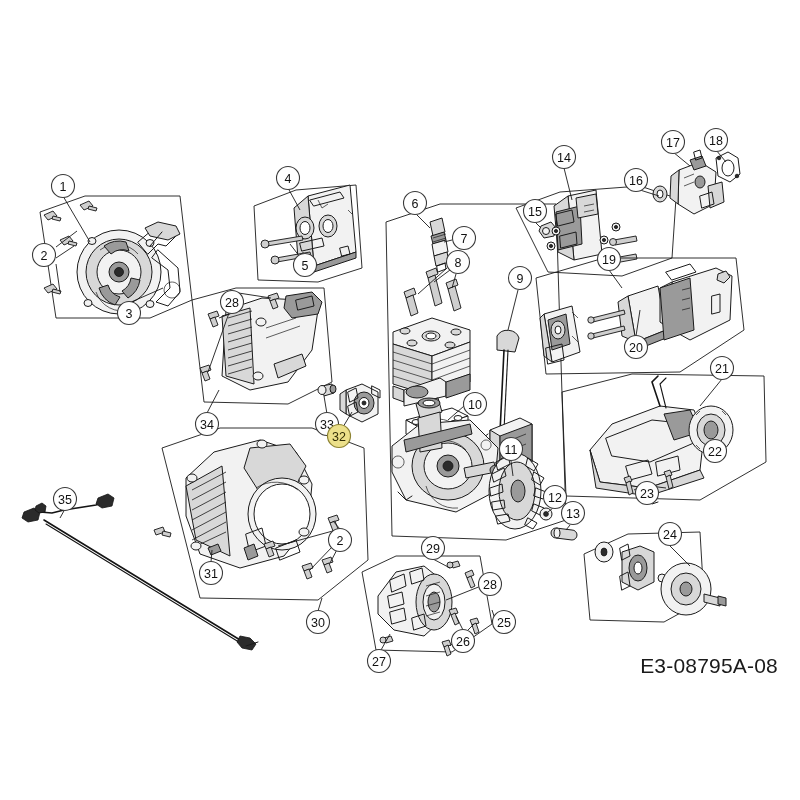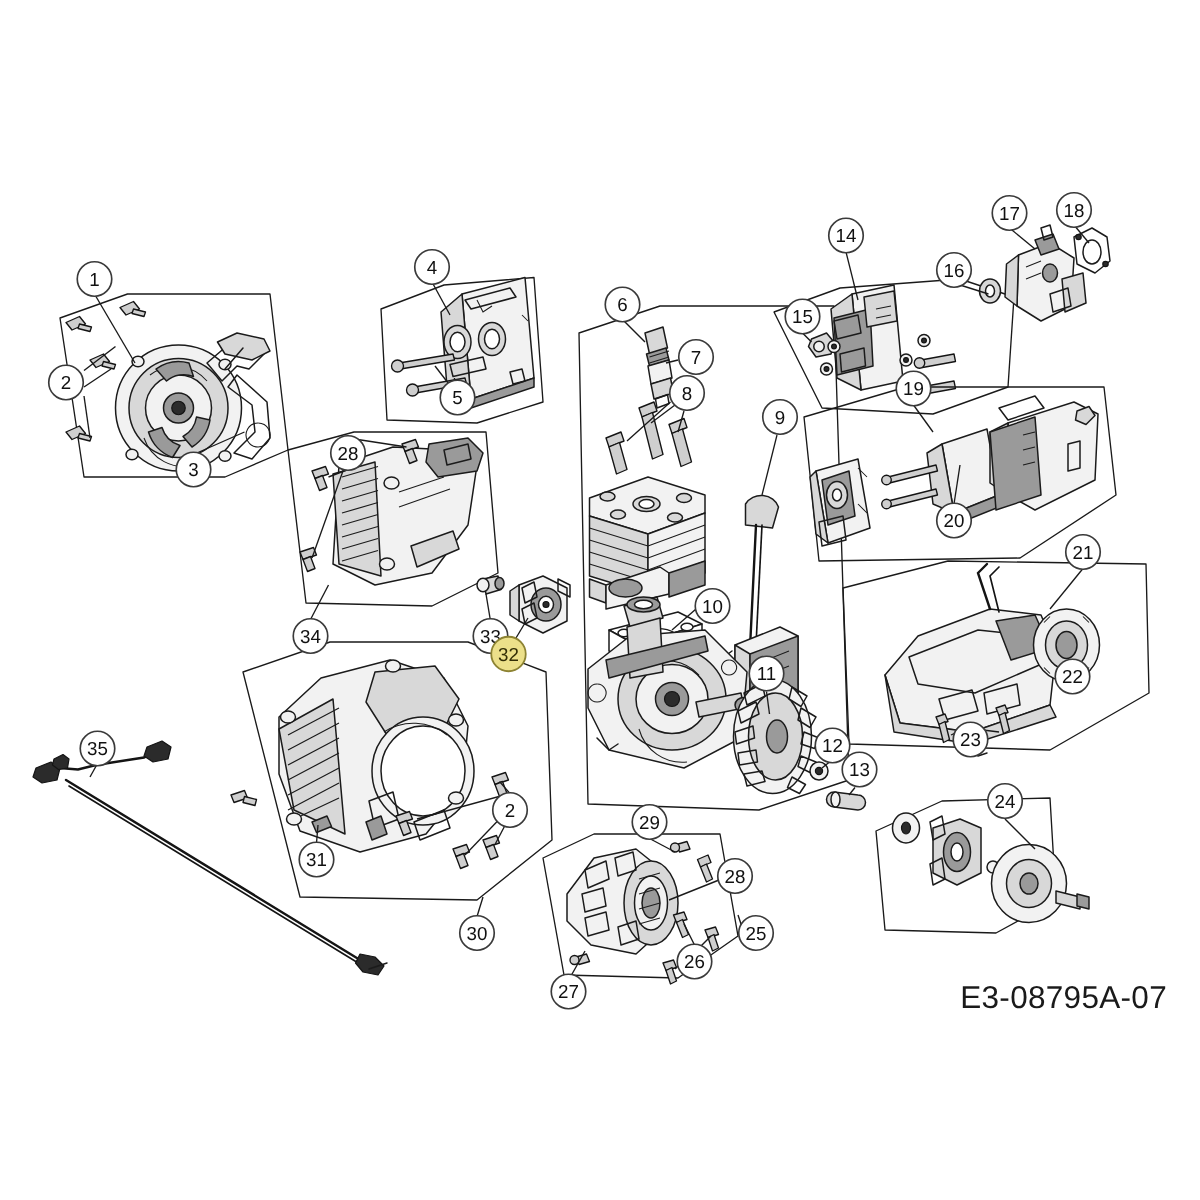--- a/index.html
+++ b/index.html
@@ -760,15 +760,15 @@
           <text class="callout-text" x="0" y="0.5">2</text>
         </g>
         <g transform="translate(65,499)">
           <circle class="callout-circle" cx="0" cy="0" r="11.5"></circle>
           <text class="callout-text" x="0" y="0.5">35</text>
         </g>
       </g>
 
   </svg>
 
-  <div id="doc-number">E3-08795A-07</div>
+  <div id="doc-number">E3-08795A-08</div>
 
 </div>
 
 </body></html>

